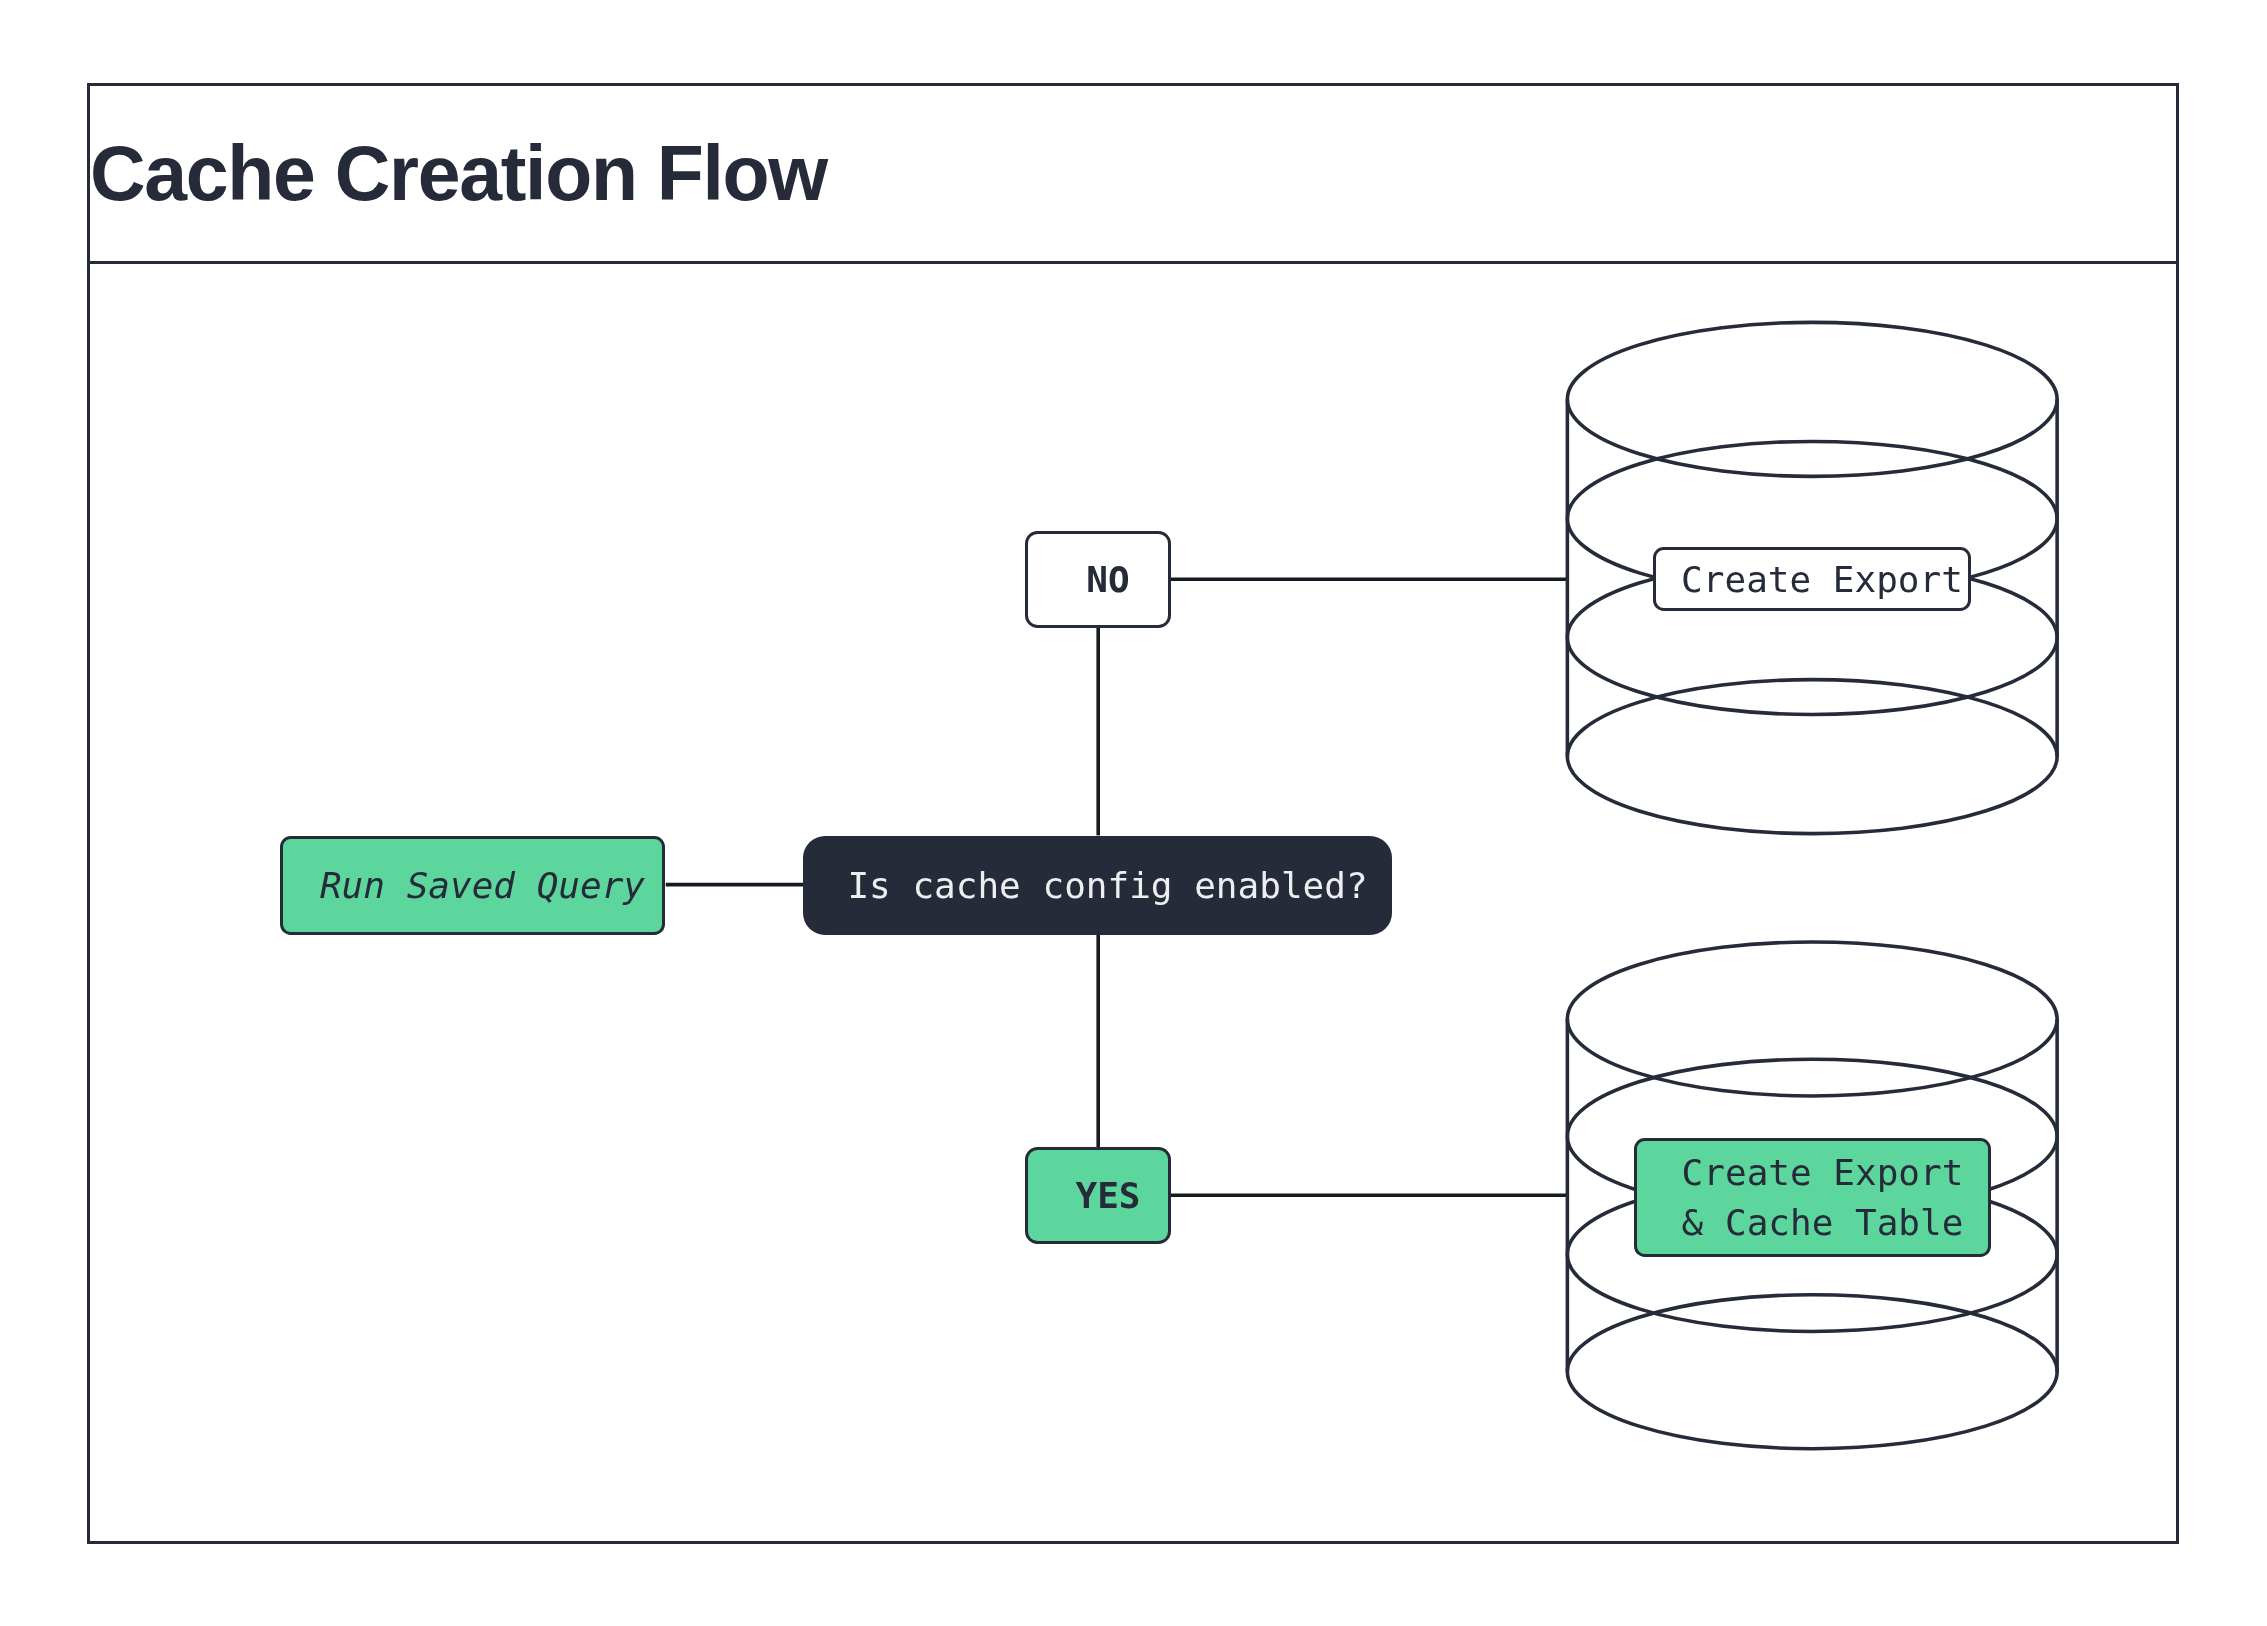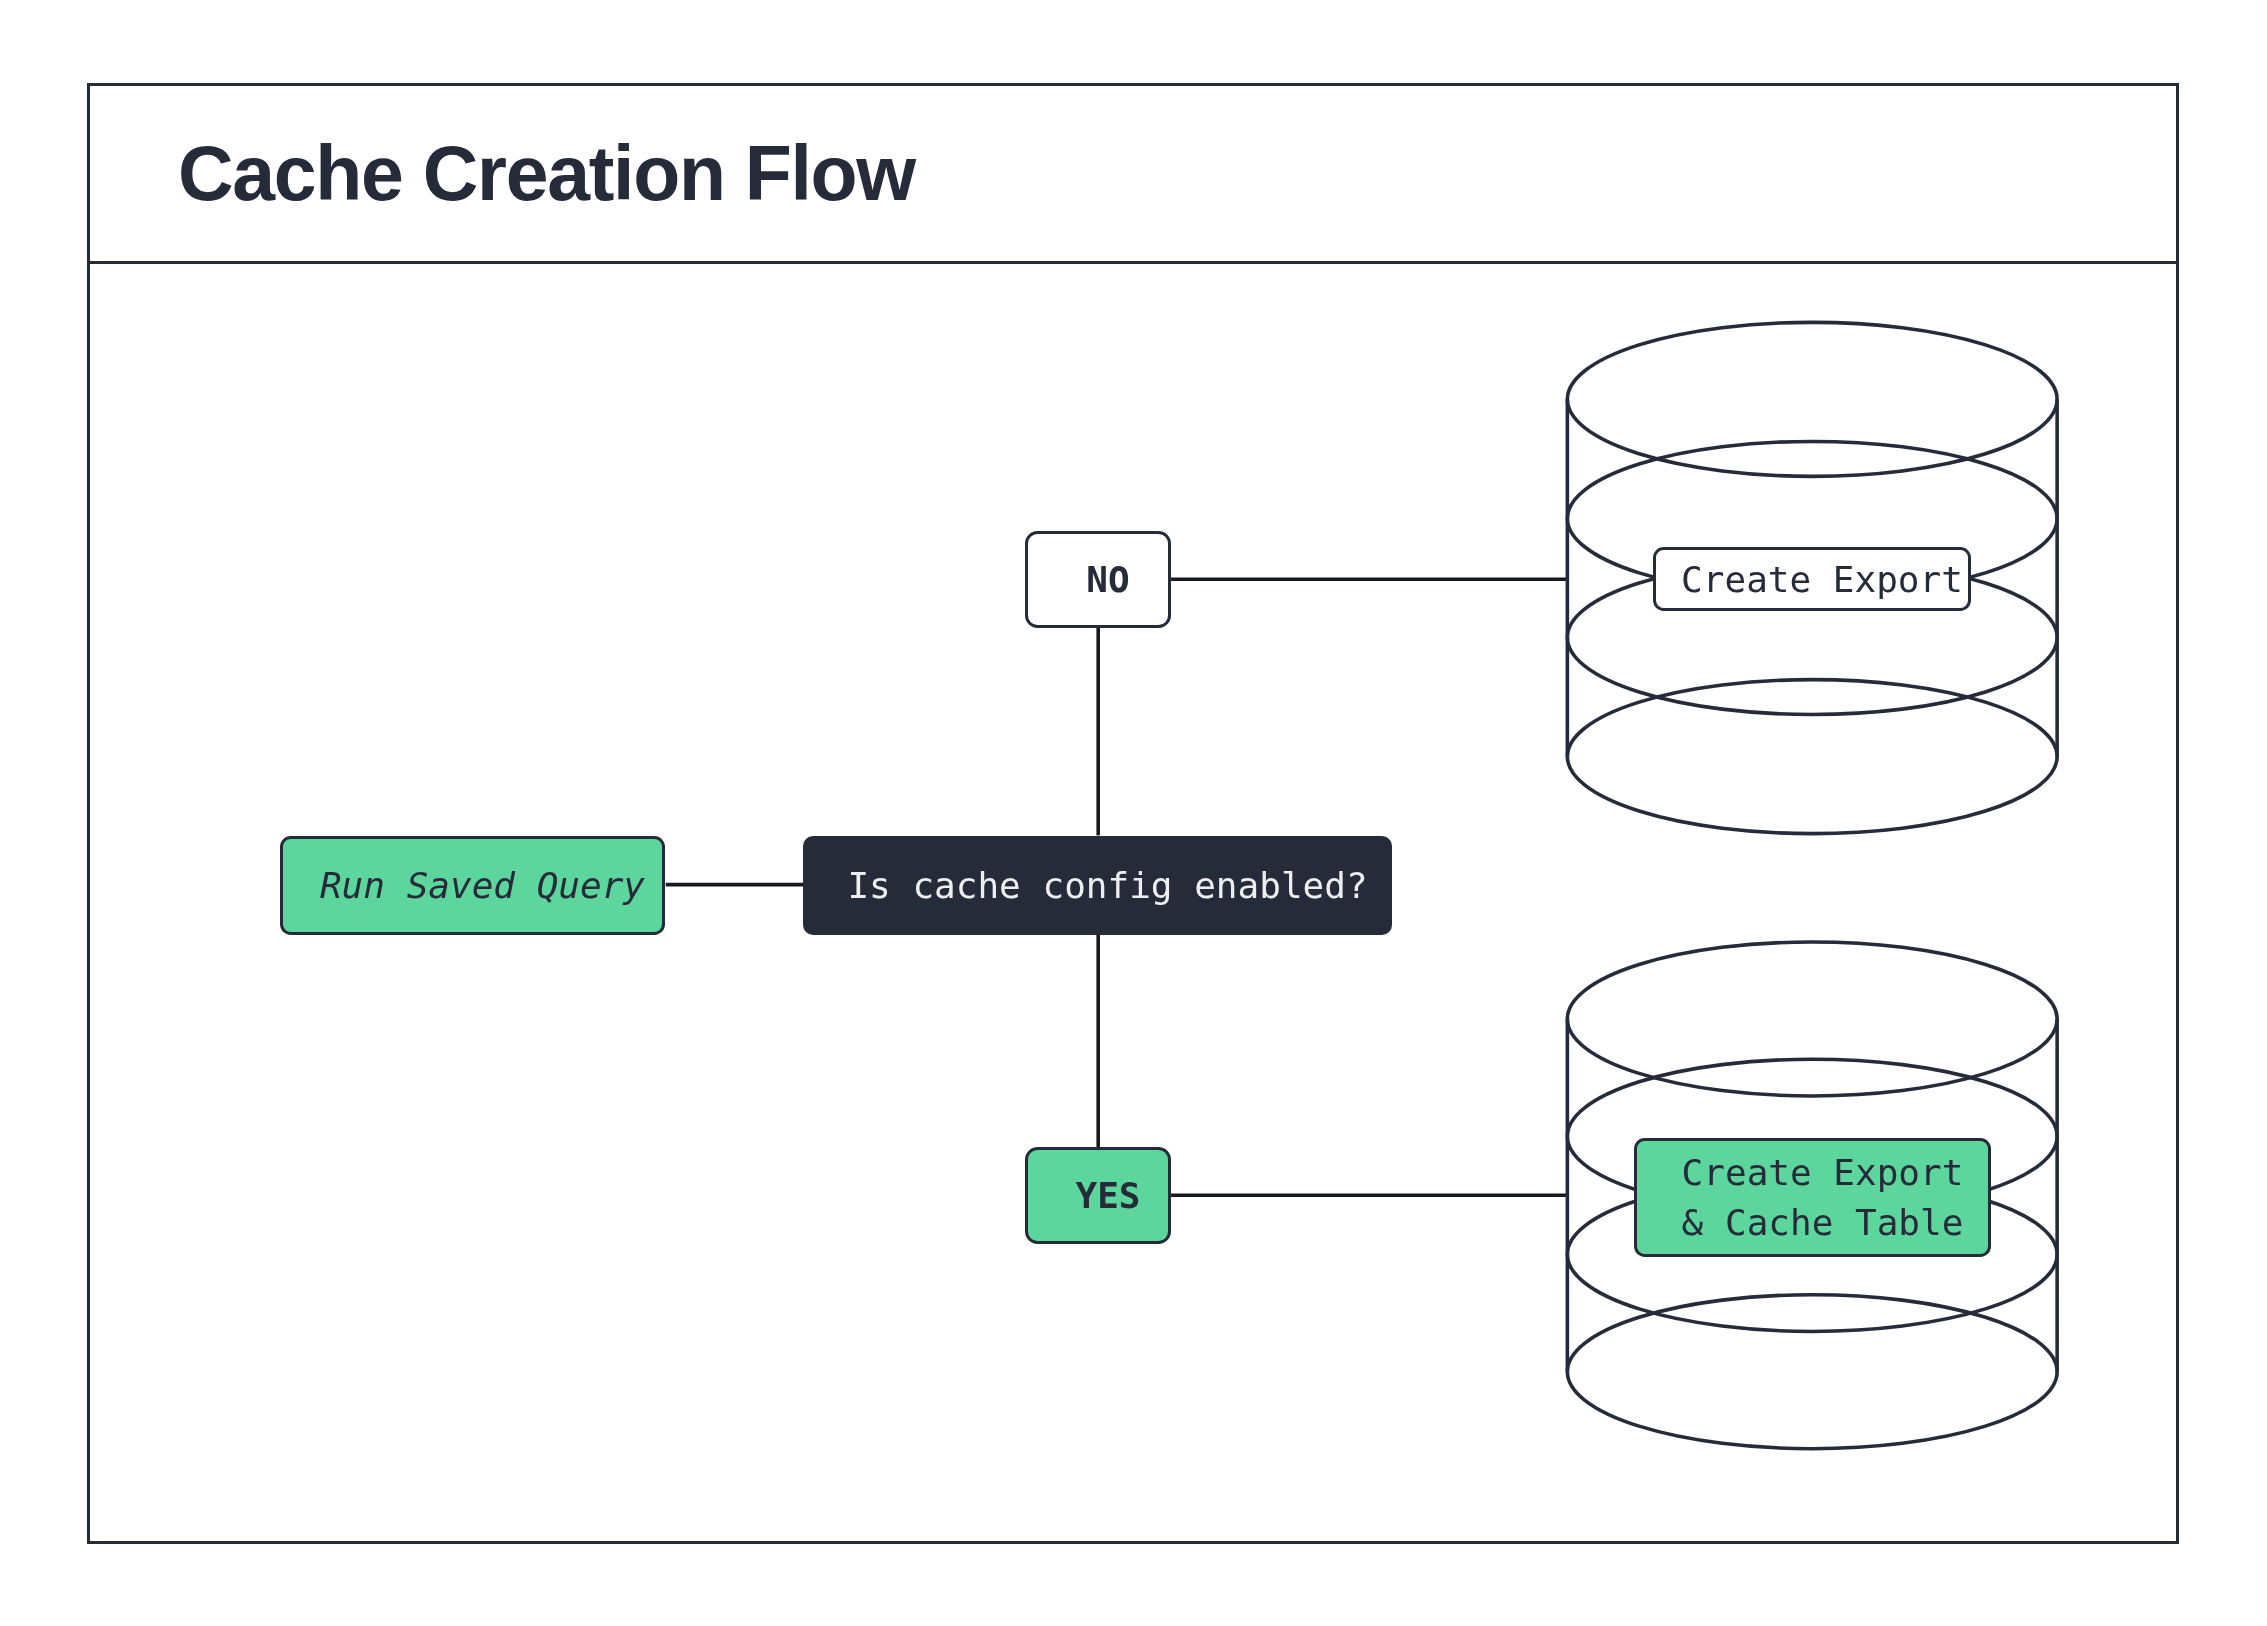--- a/index.html
+++ b/index.html
@@ -15,41 +15,41 @@
     width:2268px;height:1626px;position:relative;overflow:hidden;
     font-family:"Liberation Sans", sans-serif;
   }
   .frame{
     position:absolute;left:87px;top:83px;width:2092px;height:1461px;
     border:3.6px solid var(--ink);background:var(--background);
   }
   .header{
     position:absolute;left:0;top:0;width:100%;height:178px;
     border-bottom:3.6px solid var(--ink);
-    display:flex;align-items:center;padding-left:88px;
+    display:flex;align-items:center;
   }
   .title{
     font-size:77px;font-weight:bold;color:var(--ink);letter-spacing:-1.3px;
   }
   svg.diagram{position:absolute;left:0;top:0;width:2268px;height:1626px;}
   .db{stroke:var(--ink);stroke-width:4;fill:none;}
   .connector{stroke:var(--connector);stroke-width:4;fill:none;}
   .node{
     position:absolute;display:flex;align-items:center;justify-content:center;
     font-family:"DejaVu Sans Mono", monospace;font-size:36px;color:var(--ink);
     text-align:center;
     padding-left:20px;
   }
   .node-start{
     left:280px;top:836px;width:385px;height:99px;
     background:var(--green);border:3.6px solid var(--ink);border-radius:10.7px;font-style:italic;
   }
   .node-decision{
     left:803px;top:836px;width:589px;height:99px;
-    background:var(--ink);color:var(--text-light);border-radius:10px;
+    background:var(--ink);color:var(--text-light);border-radius:22px;
   }
   .node-branch{
     width:146px;height:97px;background:var(--background);
     border:3.6px solid var(--ink);border-radius:12.5px;font-weight:bold;
   }
   .node-no{left:1025px;top:531px;}
   .node-yes{left:1025px;top:1147px;background:var(--green);}
   .label-outcome-no{
     left:1653px;top:547px;width:318px;height:64px;
     background:var(--background);border:3.6px solid var(--ink);border-radius:10.7px;

